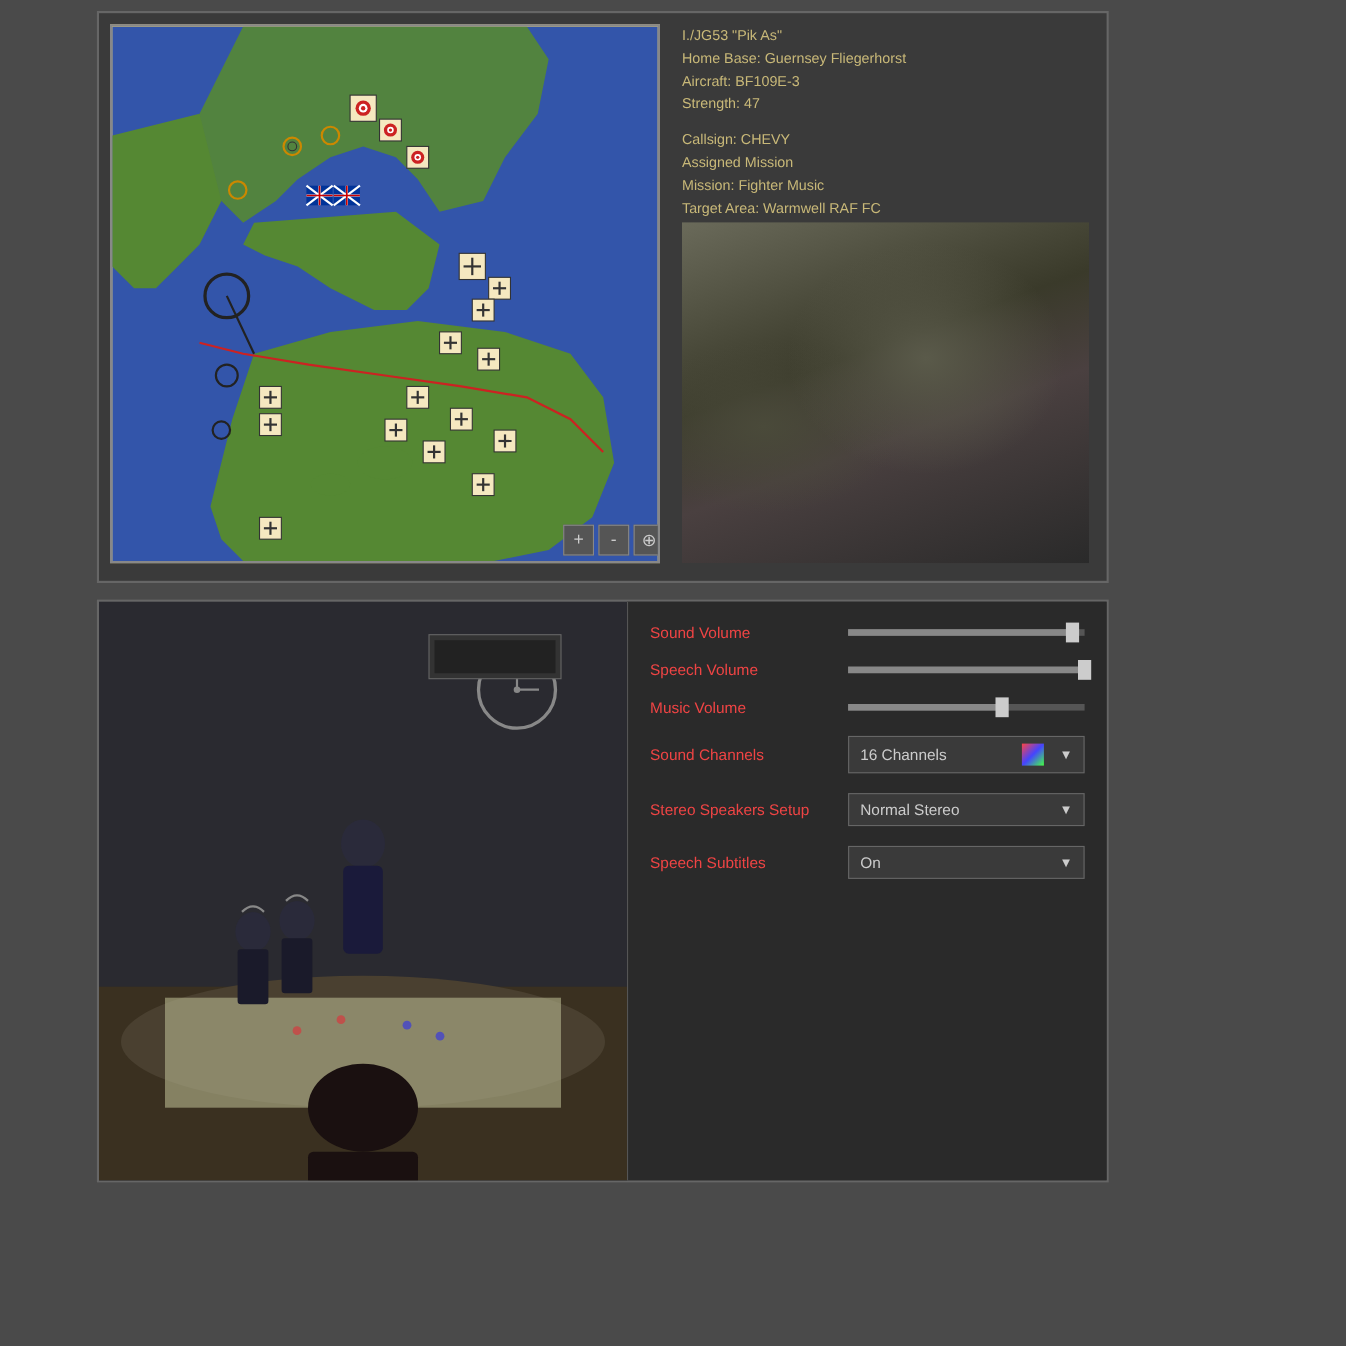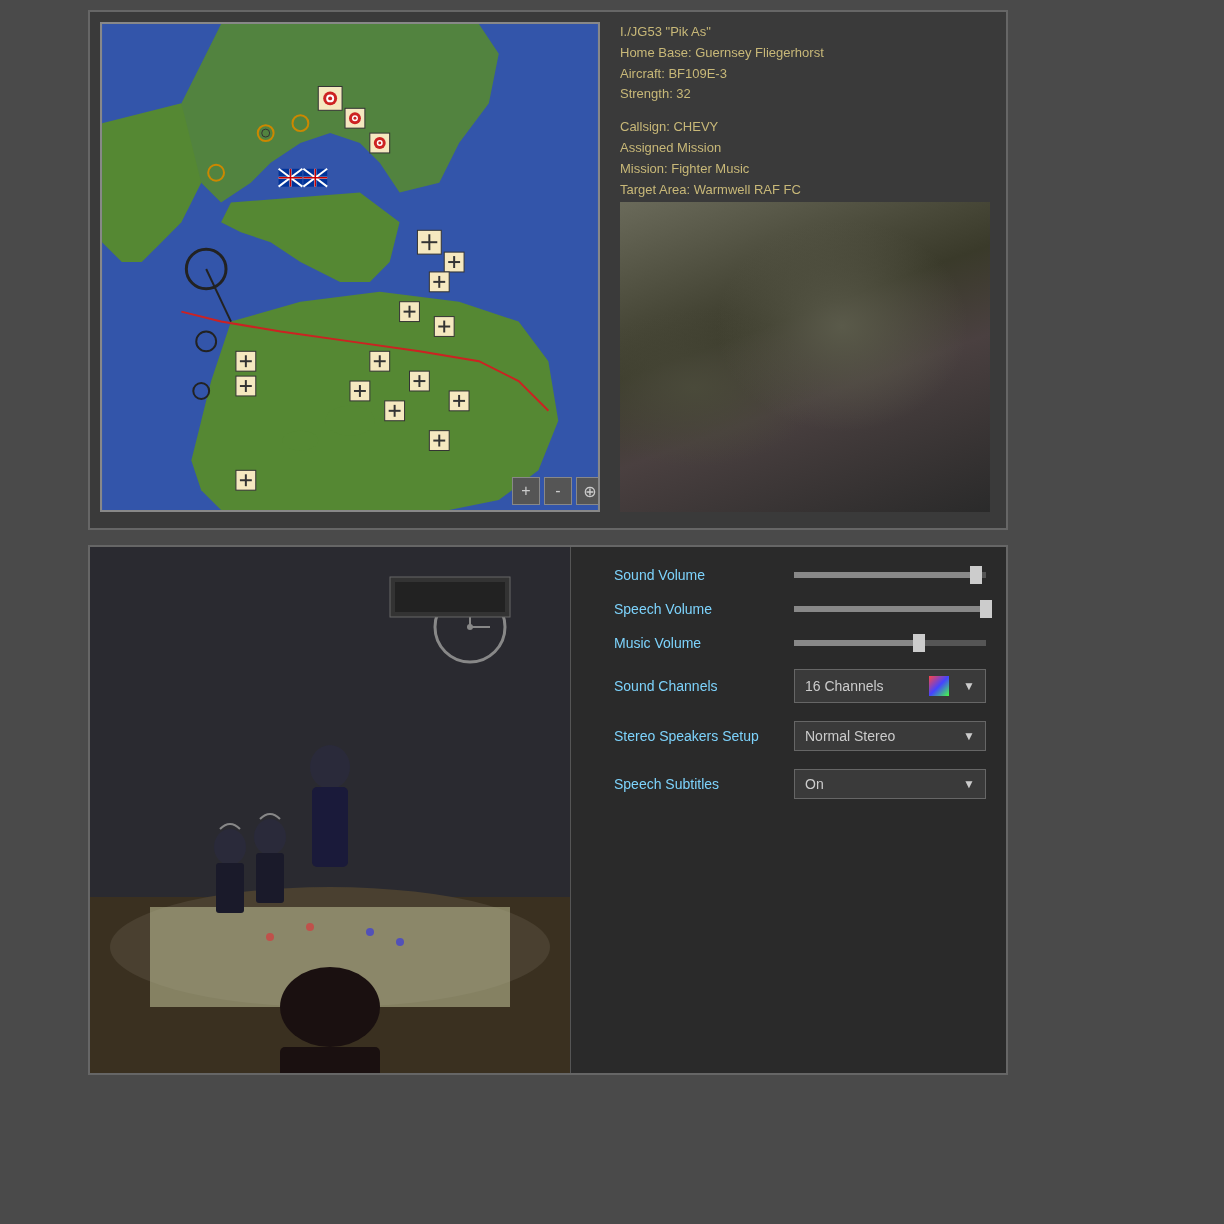--- a/index.html
+++ b/index.html
@@ -165,26 +165,25 @@
       padding: 20px 20px;
     }
 
     .setting-row {
       display: flex;
       align-items: center;
       margin-bottom: 18px;
     }
 
     .setting-label {
-      color: #7dd3fc;
+      color: #ef4444;
       font-size: 14px;
       width: 180px;
       flex-shrink: 0;
       font-family: Arial, sans-serif;
-      margin-left: 23px;
     }
 
     .setting-control {
       flex: 1;
     }
 
     
     .slider-track {
       width: 100%;
       height: 6px;
@@ -392,21 +391,21 @@
       <div class="map-btn">⊕</div>
     </div>
   </div>
 
   <div class="info-panel">
     <div class="info-text">
       <div class="section">
         <div>I./JG53 "Pik As"</div>
         <div>Home Base: Guernsey Fliegerhorst</div>
         <div>Aircraft: BF109E-3</div>
-        <div>Strength: 32</div>
+        <div>Strength: 47</div>
       </div>
       <div class="section">
         <div>Callsign: CHEVY</div>
         <div>Assigned Mission</div>
         <div>Mission: Fighter Music</div>
         <div>Target Area: Warmwell RAF FC</div>
         <div>Aircraft: 2 BF109E-3</div>
       </div>
     </div>
 

